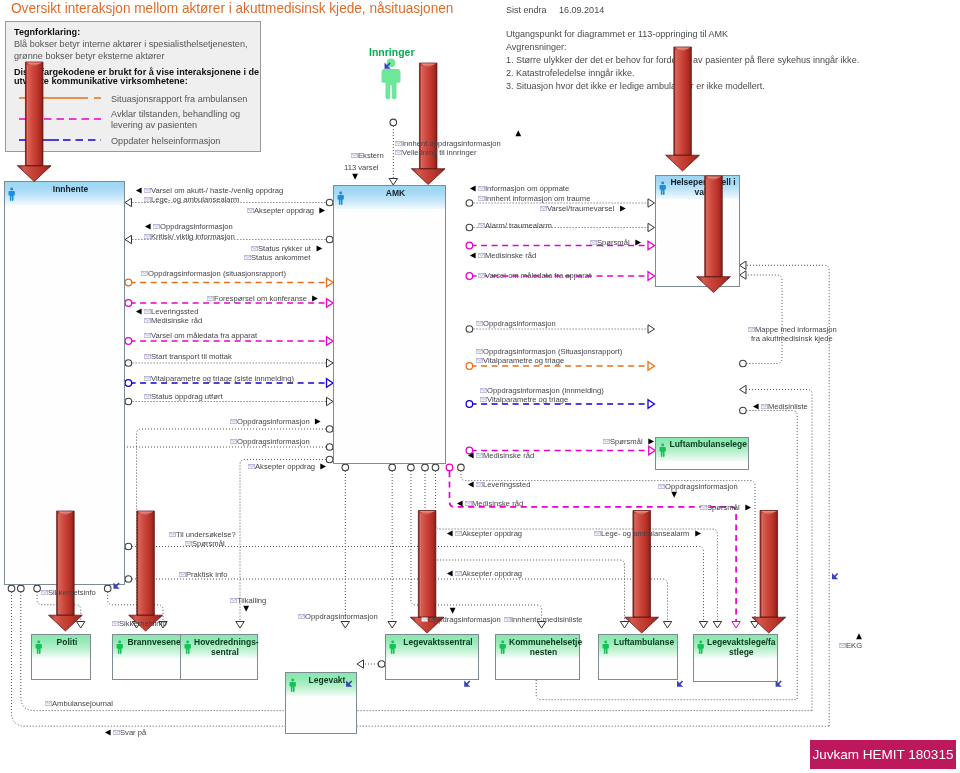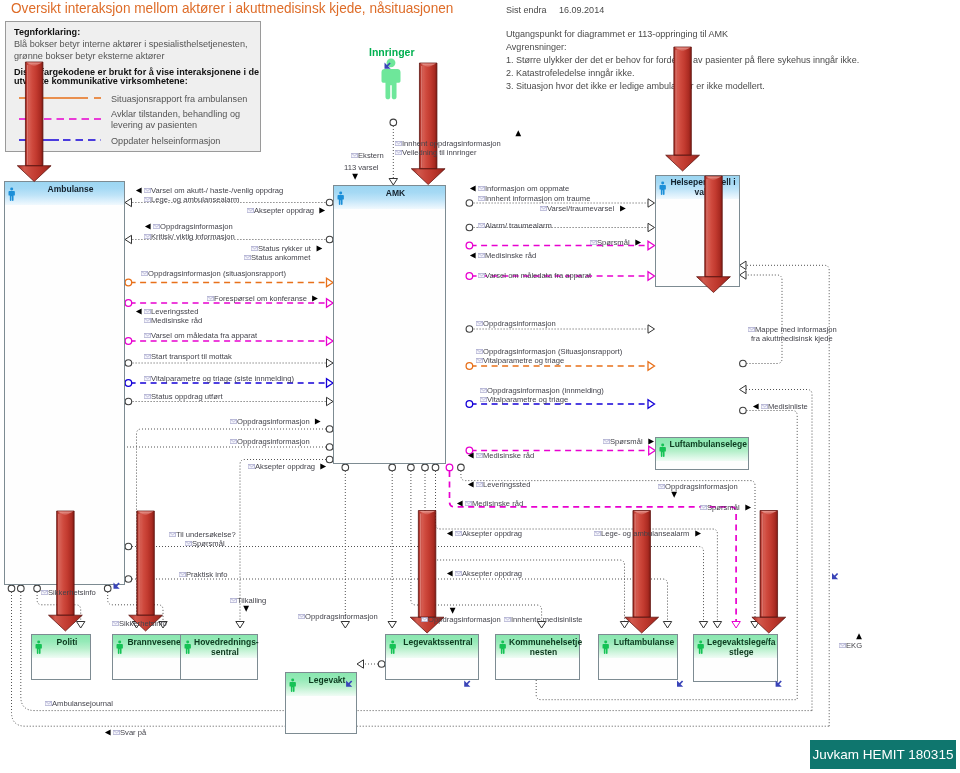--- a/index.html
+++ b/index.html
@@ -172,21 +172,21 @@
 <div style="position:absolute;left:379px;top:58px;line-height:0"><svg width="24" height="42" viewBox="0 0 20 38">
         <circle cx="10" cy="4.4" r="4.0" fill="#6EE79A"></circle>
         <path d="M1.4 12.8 C1.4 11.0 2.6 10.0 4.2 10.0 L15.8 10.0 C17.4 10.0 18.6 11.0 18.6 12.8 L18.6 20.6 C18.6 21.8 17.8 22.5 16.6 22.5 L15.0 22.5 L15.0 35.2 C15.0 36.6 14.0 37.4 12.8 37.4 C11.6 37.4 10.7 36.6 10.7 35.2 L10.7 24.6 L9.3 24.6 L9.3 35.2 C9.3 36.6 8.4 37.4 7.2 37.4 C6.0 37.4 5.0 36.6 5.0 35.2 L5.0 22.5 L3.4 22.5 C2.2 22.5 1.4 21.8 1.4 20.6 Z" fill="#6EE79A"></path>
       </svg></div>
 <div class="box blue" style="left:4px;top:181px;width:121px;height:404px">
       <div class="hdr"></div>
       <div class="fig"><svg width="7.4" height="16.6" viewBox="0 0 20 38">
           <circle cx="10" cy="4.4" r="4.0" fill="#1C8FD8"></circle>
           <path d="M1.4 12.8 C1.4 11.0 2.6 10.0 4.2 10.0 L15.8 10.0 C17.4 10.0 18.6 11.0 18.6 12.8 L18.6 20.6 C18.6 21.8 17.8 22.5 16.6 22.5 L15.0 22.5 L15.0 35.2 C15.0 36.6 14.0 37.4 12.8 37.4 C11.6 37.4 10.7 36.6 10.7 35.2 L10.7 24.6 L9.3 24.6 L9.3 35.2 C9.3 36.6 8.4 37.4 7.2 37.4 C6.0 37.4 5.0 36.6 5.0 35.2 L5.0 22.5 L3.4 22.5 C2.2 22.5 1.4 21.8 1.4 20.6 Z" fill="#1C8FD8"></path>
         </svg></div>
-      <div class="ttl">Ambulanse</div>
+      <div class="ttl">Innhente</div>
     </div>
 <div class="box blue" style="left:333px;top:185px;width:113px;height:279px">
       <div class="hdr"></div>
       <div class="fig"><svg width="7.4" height="16.6" viewBox="0 0 20 38">
           <circle cx="10" cy="4.4" r="4.0" fill="#1C8FD8"></circle>
           <path d="M1.4 12.8 C1.4 11.0 2.6 10.0 4.2 10.0 L15.8 10.0 C17.4 10.0 18.6 11.0 18.6 12.8 L18.6 20.6 C18.6 21.8 17.8 22.5 16.6 22.5 L15.0 22.5 L15.0 35.2 C15.0 36.6 14.0 37.4 12.8 37.4 C11.6 37.4 10.7 36.6 10.7 35.2 L10.7 24.6 L9.3 24.6 L9.3 35.2 C9.3 36.6 8.4 37.4 7.2 37.4 C6.0 37.4 5.0 36.6 5.0 35.2 L5.0 22.5 L3.4 22.5 C2.2 22.5 1.4 21.8 1.4 20.6 Z" fill="#1C8FD8"></path>
         </svg></div>
       <div class="ttl">AMK</div>
     </div>
 <div class="box blue" style="left:654.5px;top:174.5px;width:85px;height:112px">
@@ -861,16 +861,16 @@
 <g transform="translate(384.5,62.5)">
         <path d="M0 0 L0 6.2 L6.2 6.2 L3.6 3.8 L6.2 1.0 L5.0 0 L2.5 2.4 Z" fill="#3A44B8"></path>
       </g>
 <g transform="translate(113.5,582.5)">
         <path d="M0 0 L0 6.2 L6.2 6.2 L3.6 3.8 L6.2 1.0 L5.0 0 L2.5 2.4 Z" fill="#3A44B8"></path>
       </g>
 <g transform="translate(832,573)">
         <path d="M0 0 L0 6.2 L6.2 6.2 L3.6 3.8 L6.2 1.0 L5.0 0 L2.5 2.4 Z" fill="#3A44B8"></path>
       </g>
 </svg>
-<div id="footer" style="background: #0f766e;">
+<div id="footer" style="background: #be185d;">
       <span>Juvkam HEMIT 180315</span>
     </div>
 </div>
 
 </body></html>

